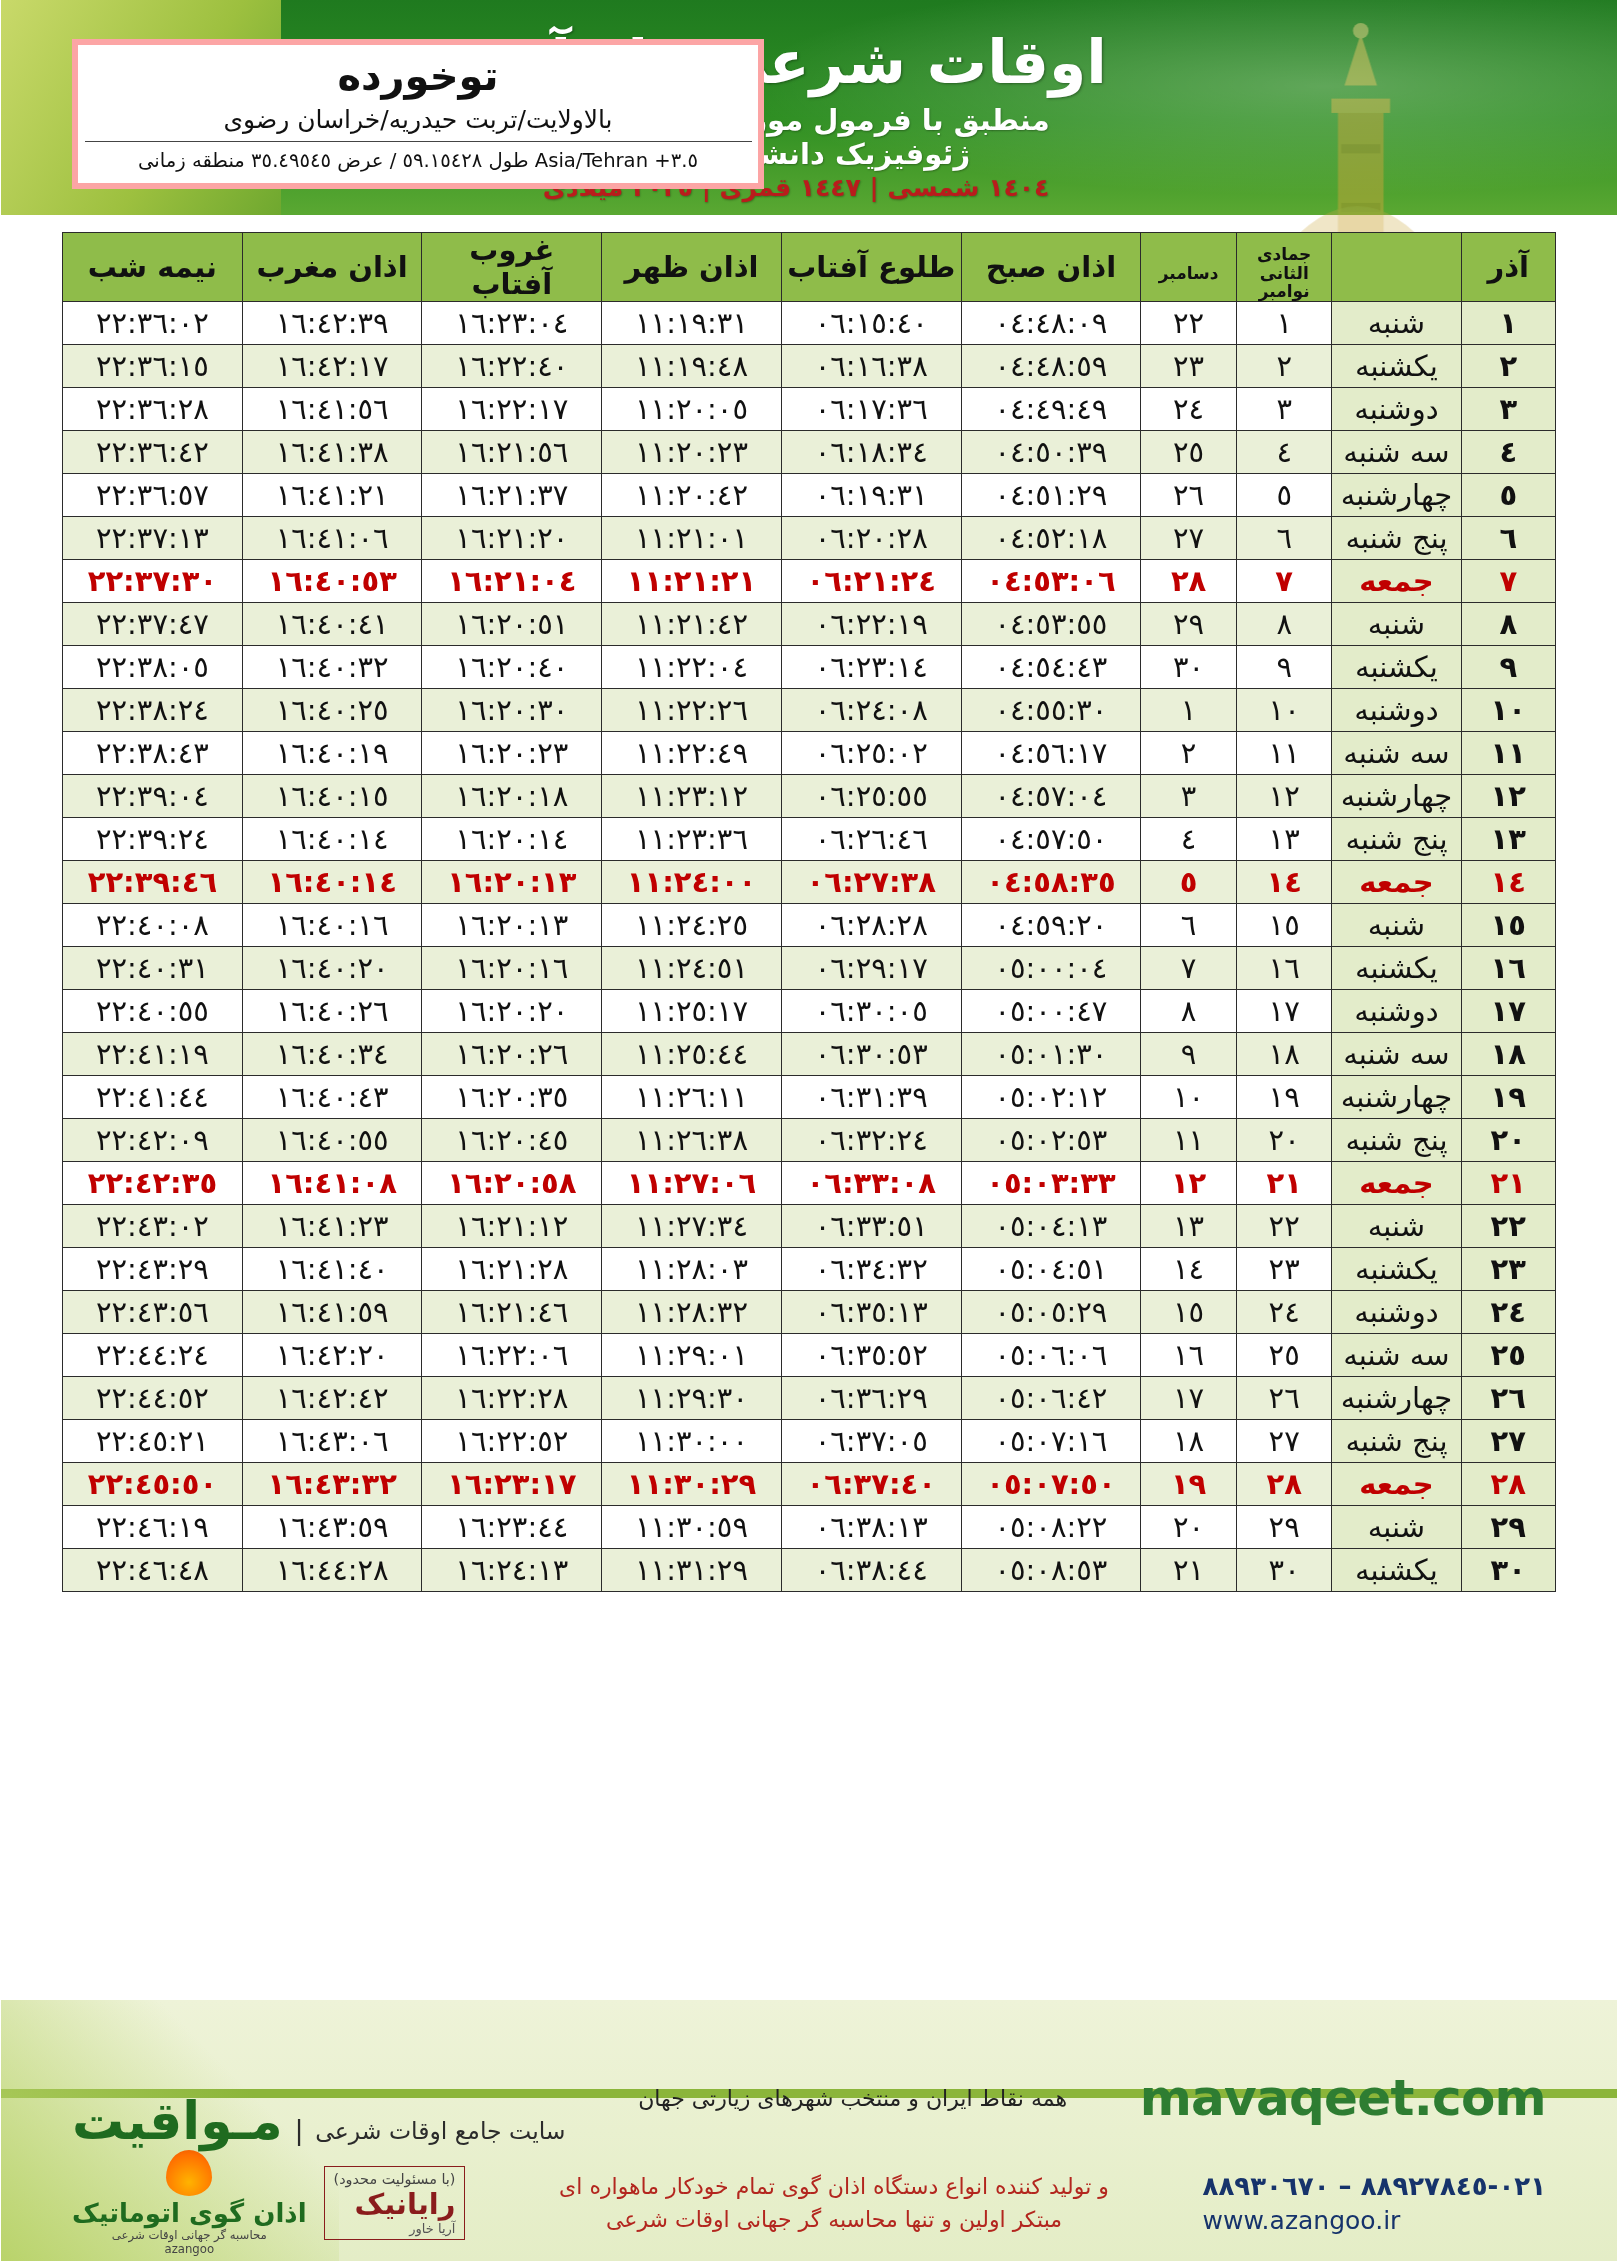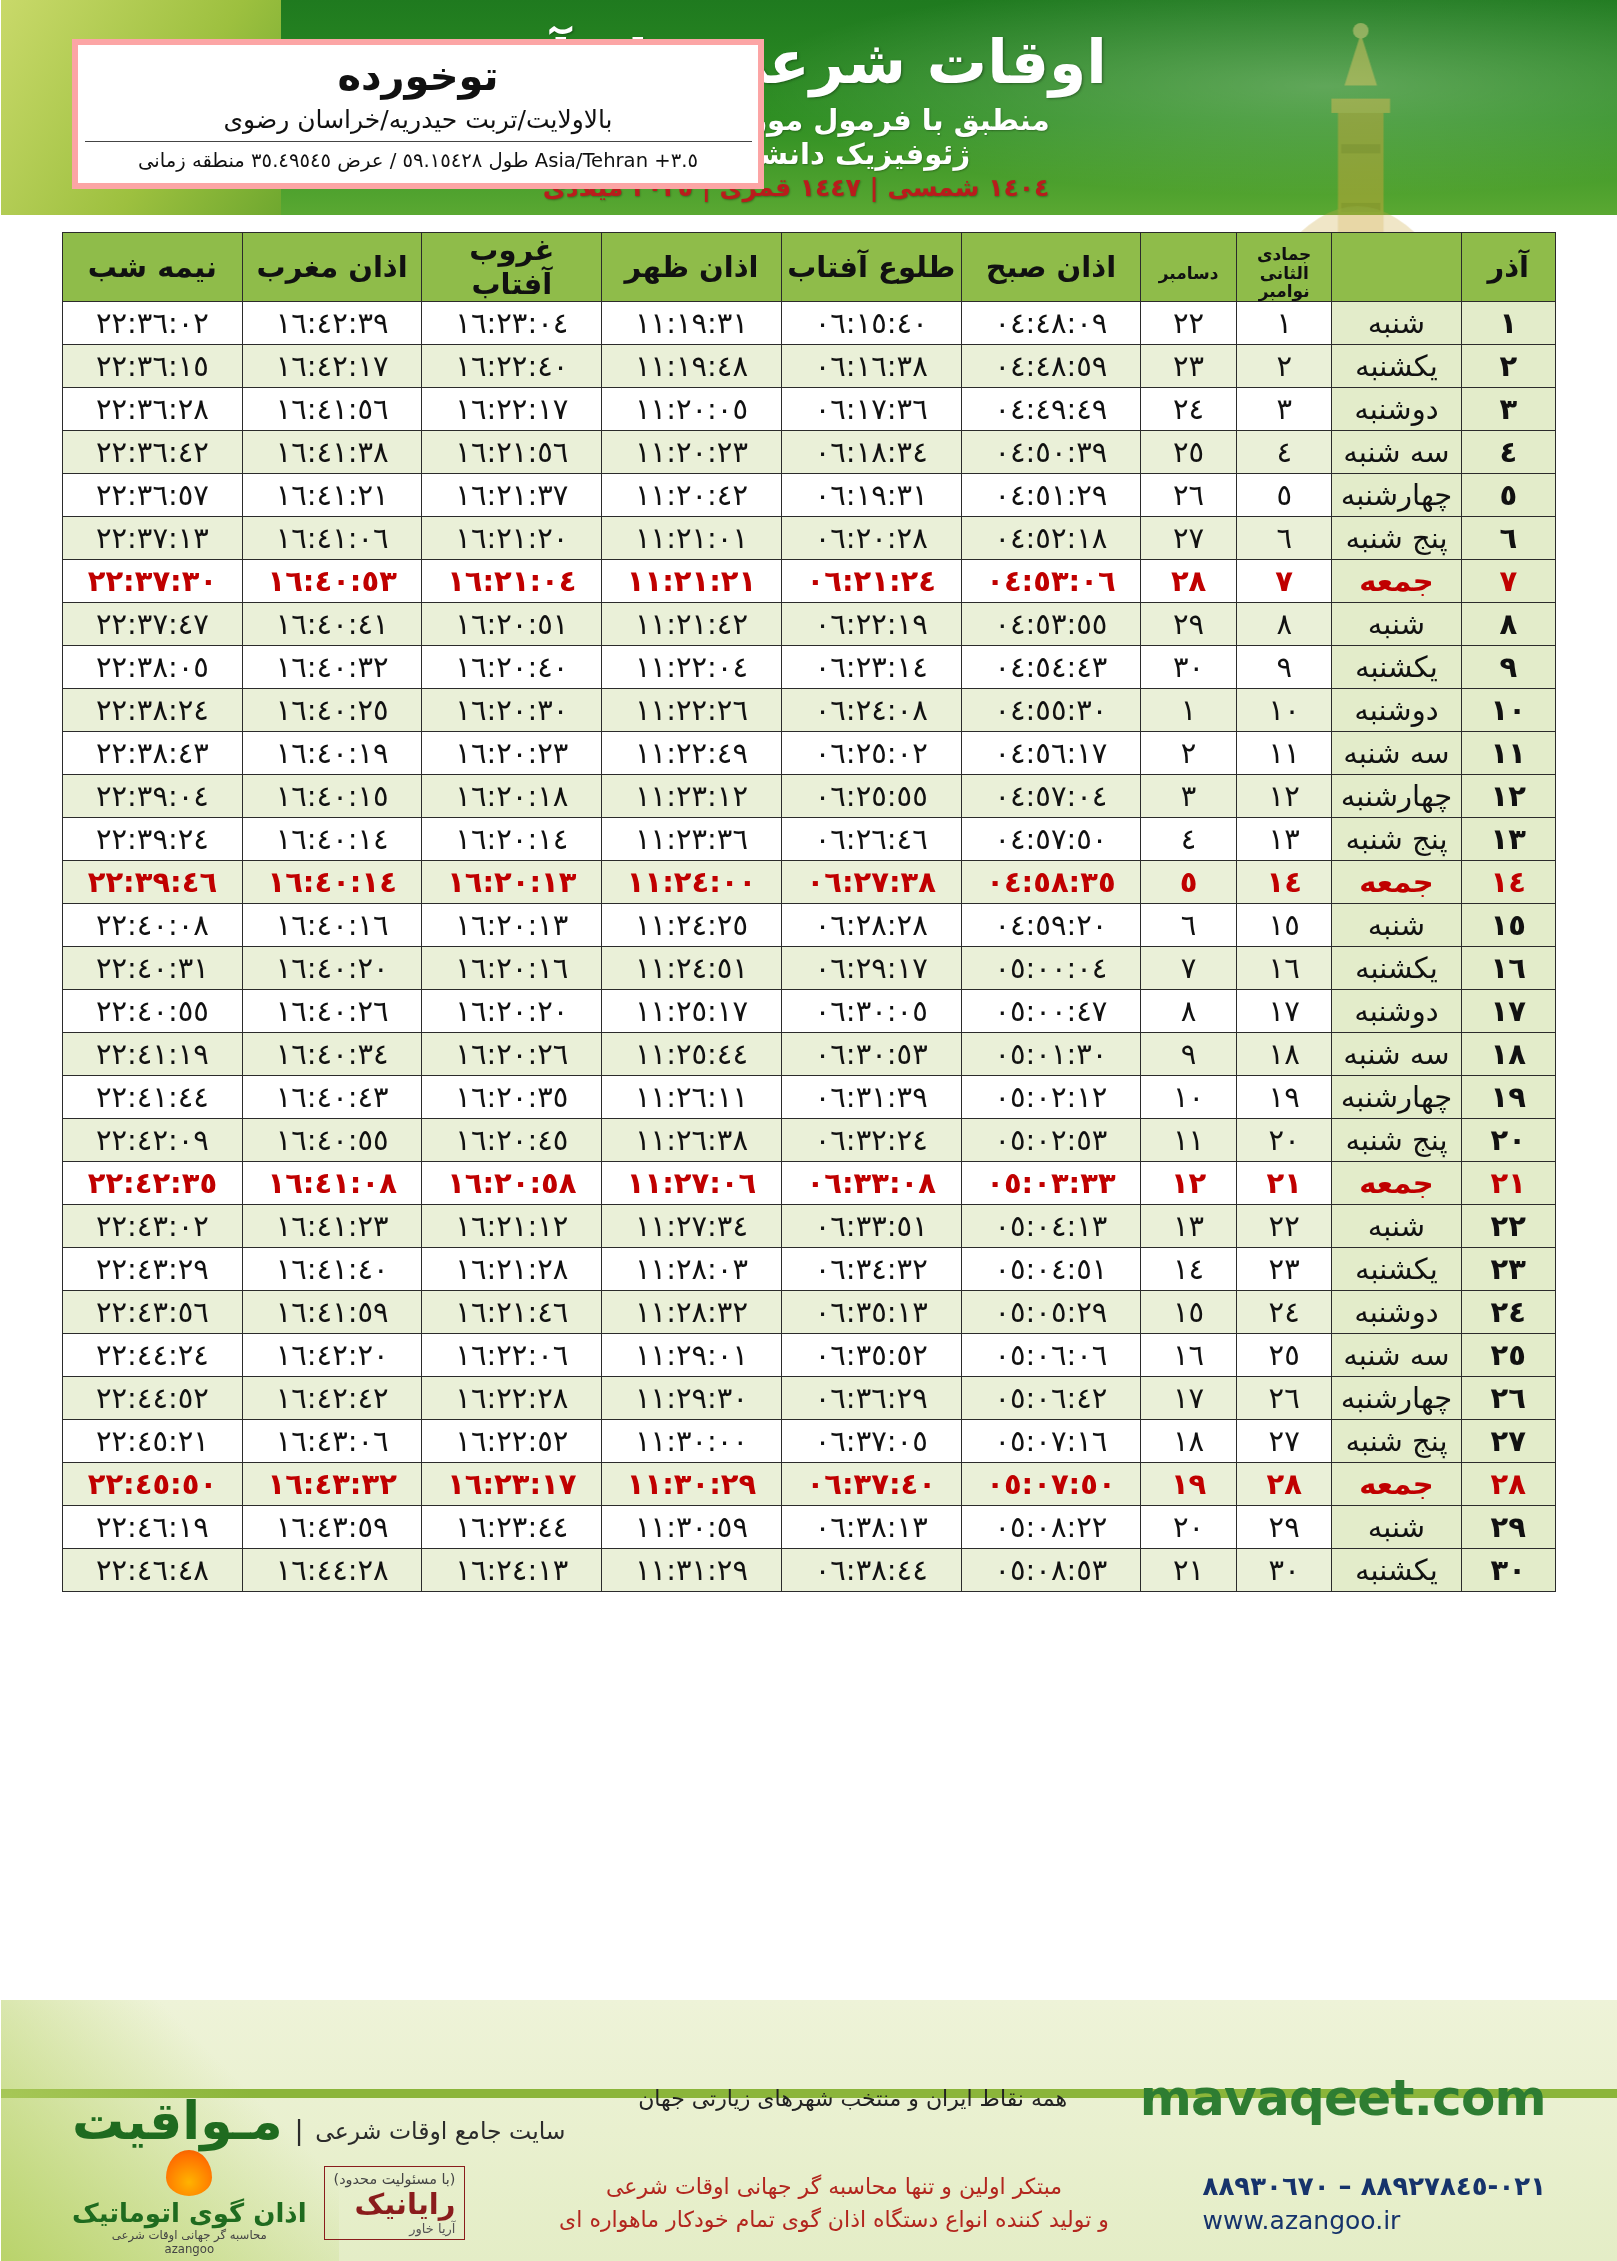--- a/index.html
+++ b/index.html
@@ -606,22 +606,22 @@
       <span class="big">مـواقیت</span>
     </div>
   </div>
 
   <div class="f-row2">
     <div class="phone-block">
       <div class="ph">٠٢١-٨٨٩٢٧٨٤٥ – ٨٨٩٣٠٦٧٠</div>
       <div class="www">www.azangoo.ir</div>
     </div>
     <div class="slogan">
+      <div>و تولید کننده انواع دستگاه اذان گوی تمام خودکار ماهواره ای</div>
       <div>مبتکر اولین و تنها محاسبه گر جهانی اوقات شرعی</div>
-      <div>و تولید کننده انواع دستگاه اذان گوی تمام خودکار ماهواره ای</div>
     </div>
     <div class="logos">
       <div class="logo-rayaneek">
         <div class="t1">(با مسئولیت محدود)</div>
         <div class="t2">رایانیک</div>
         <div class="t3">آریا خاور</div>
       </div>
       <div class="logo-azangoo">
         <div class="flame"></div>
         <div class="t1">اذان گوی اتوماتیک</div>

